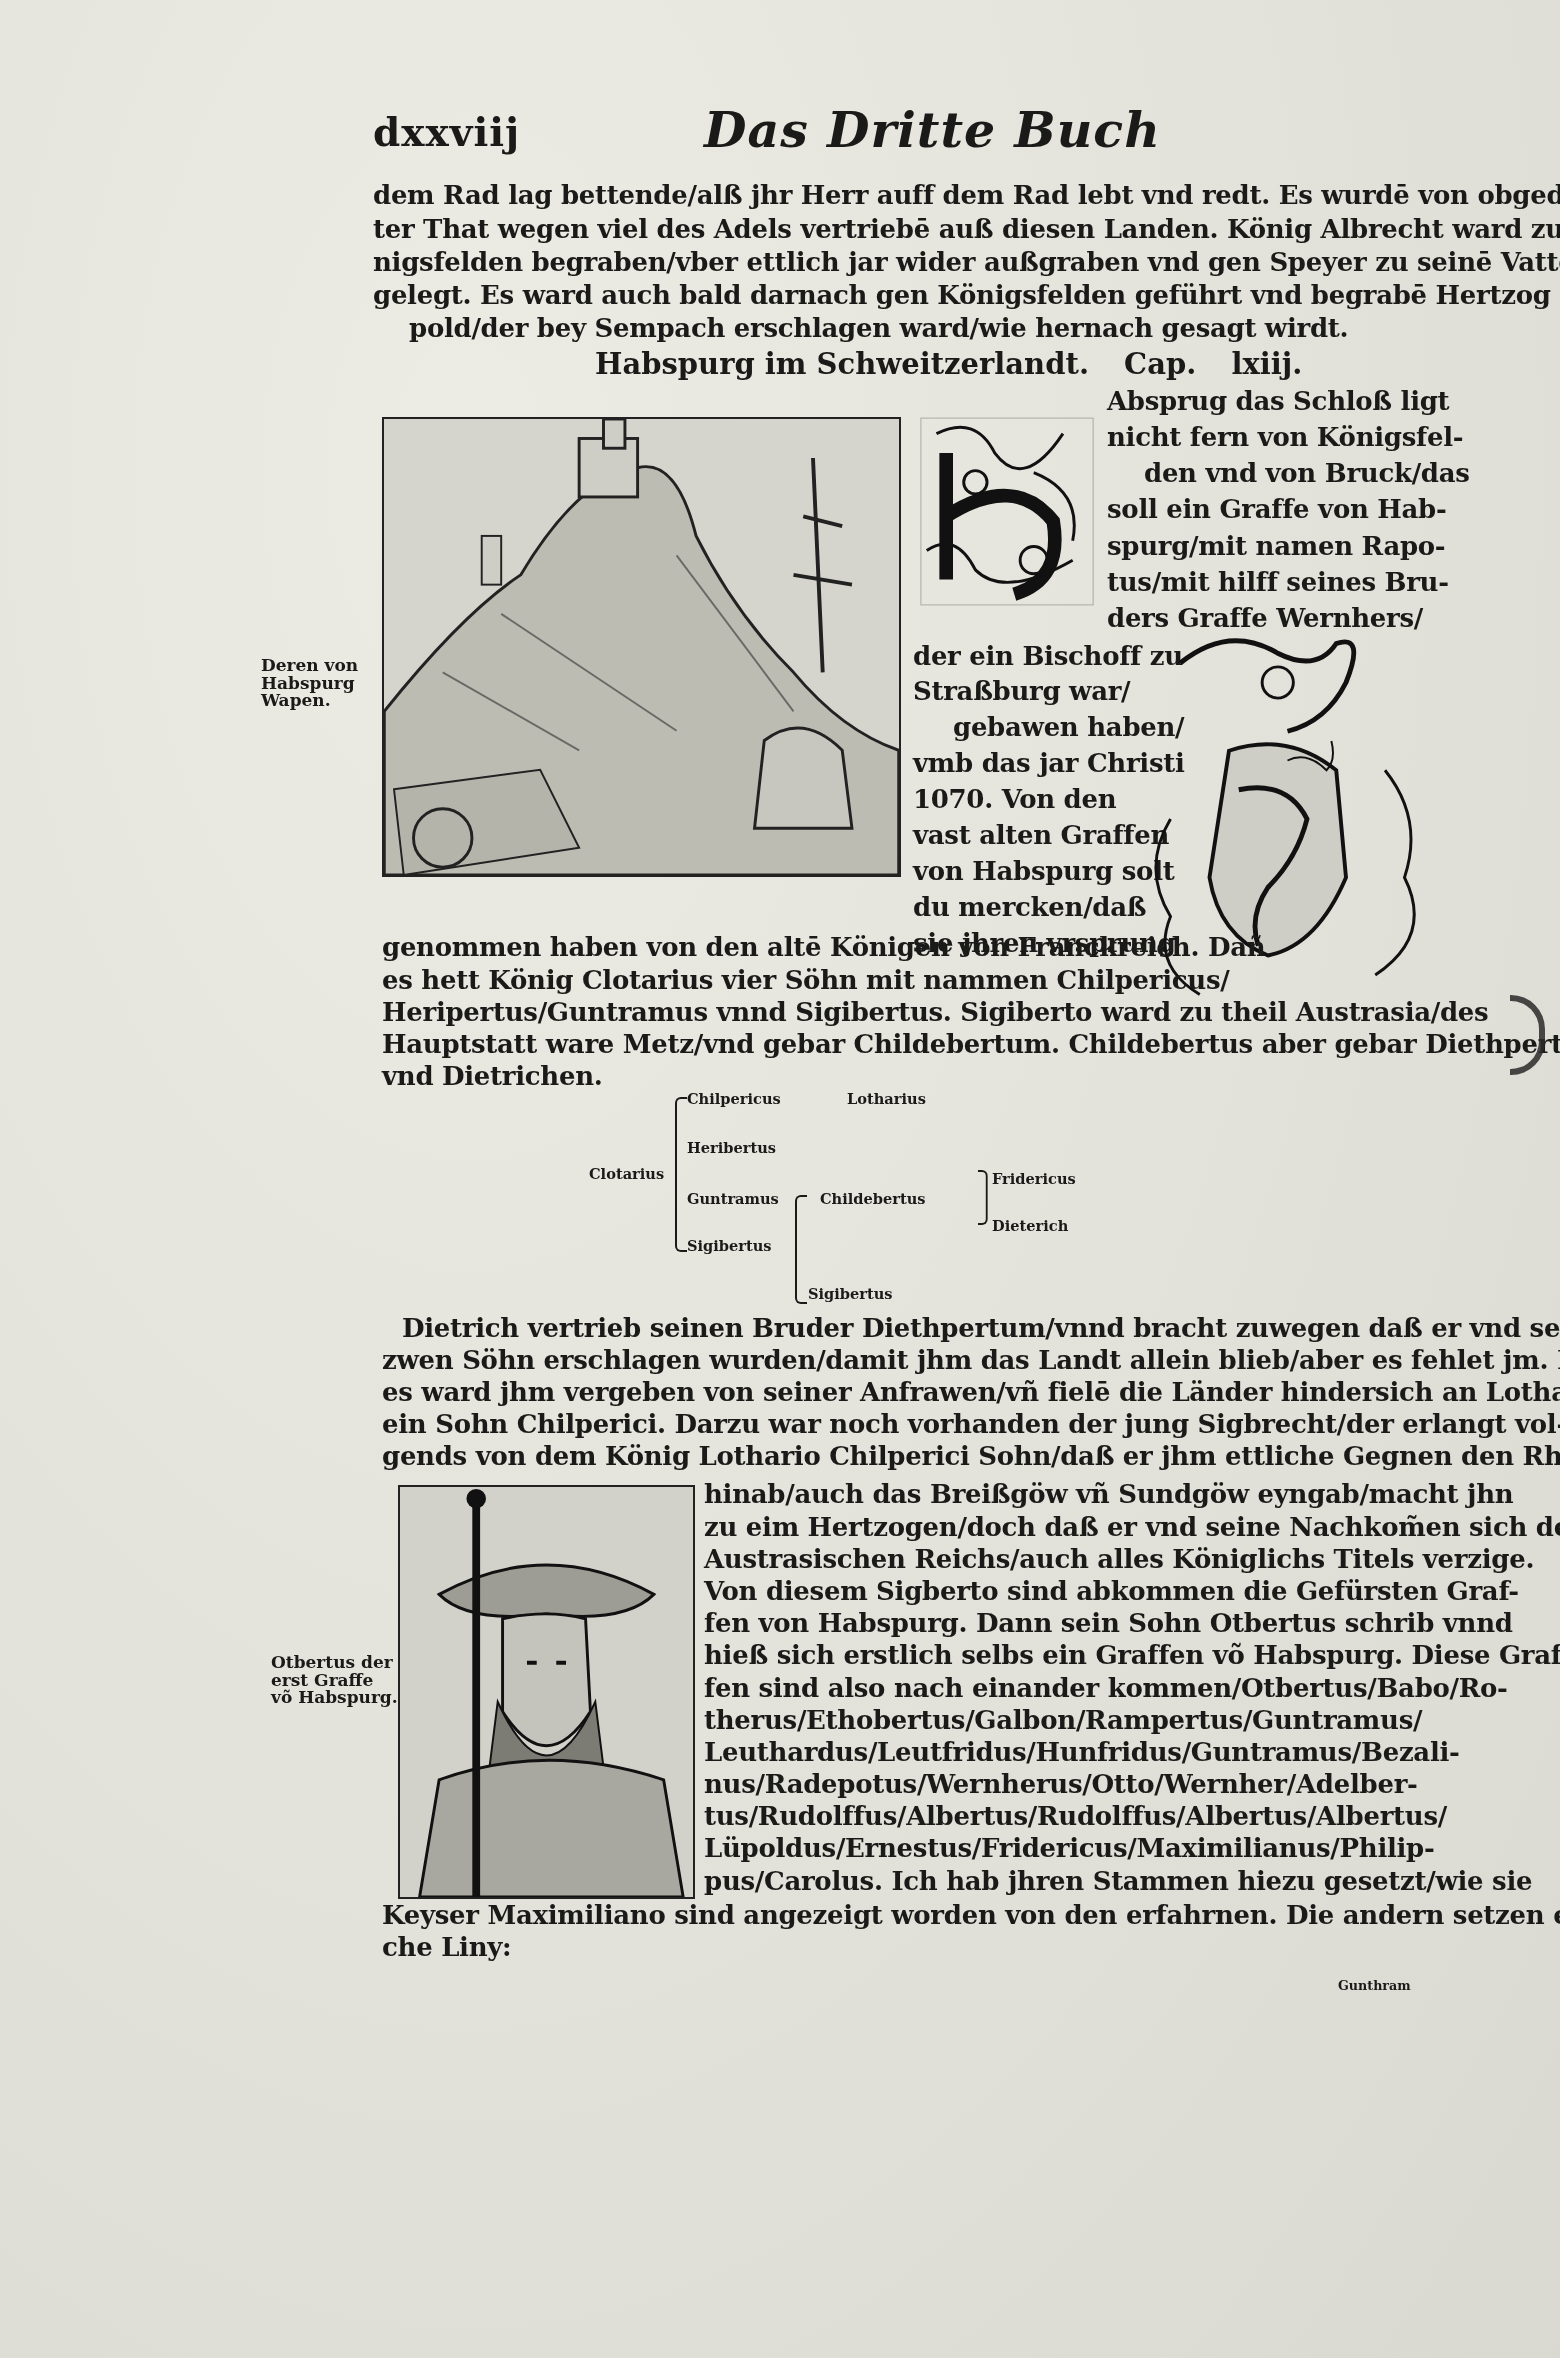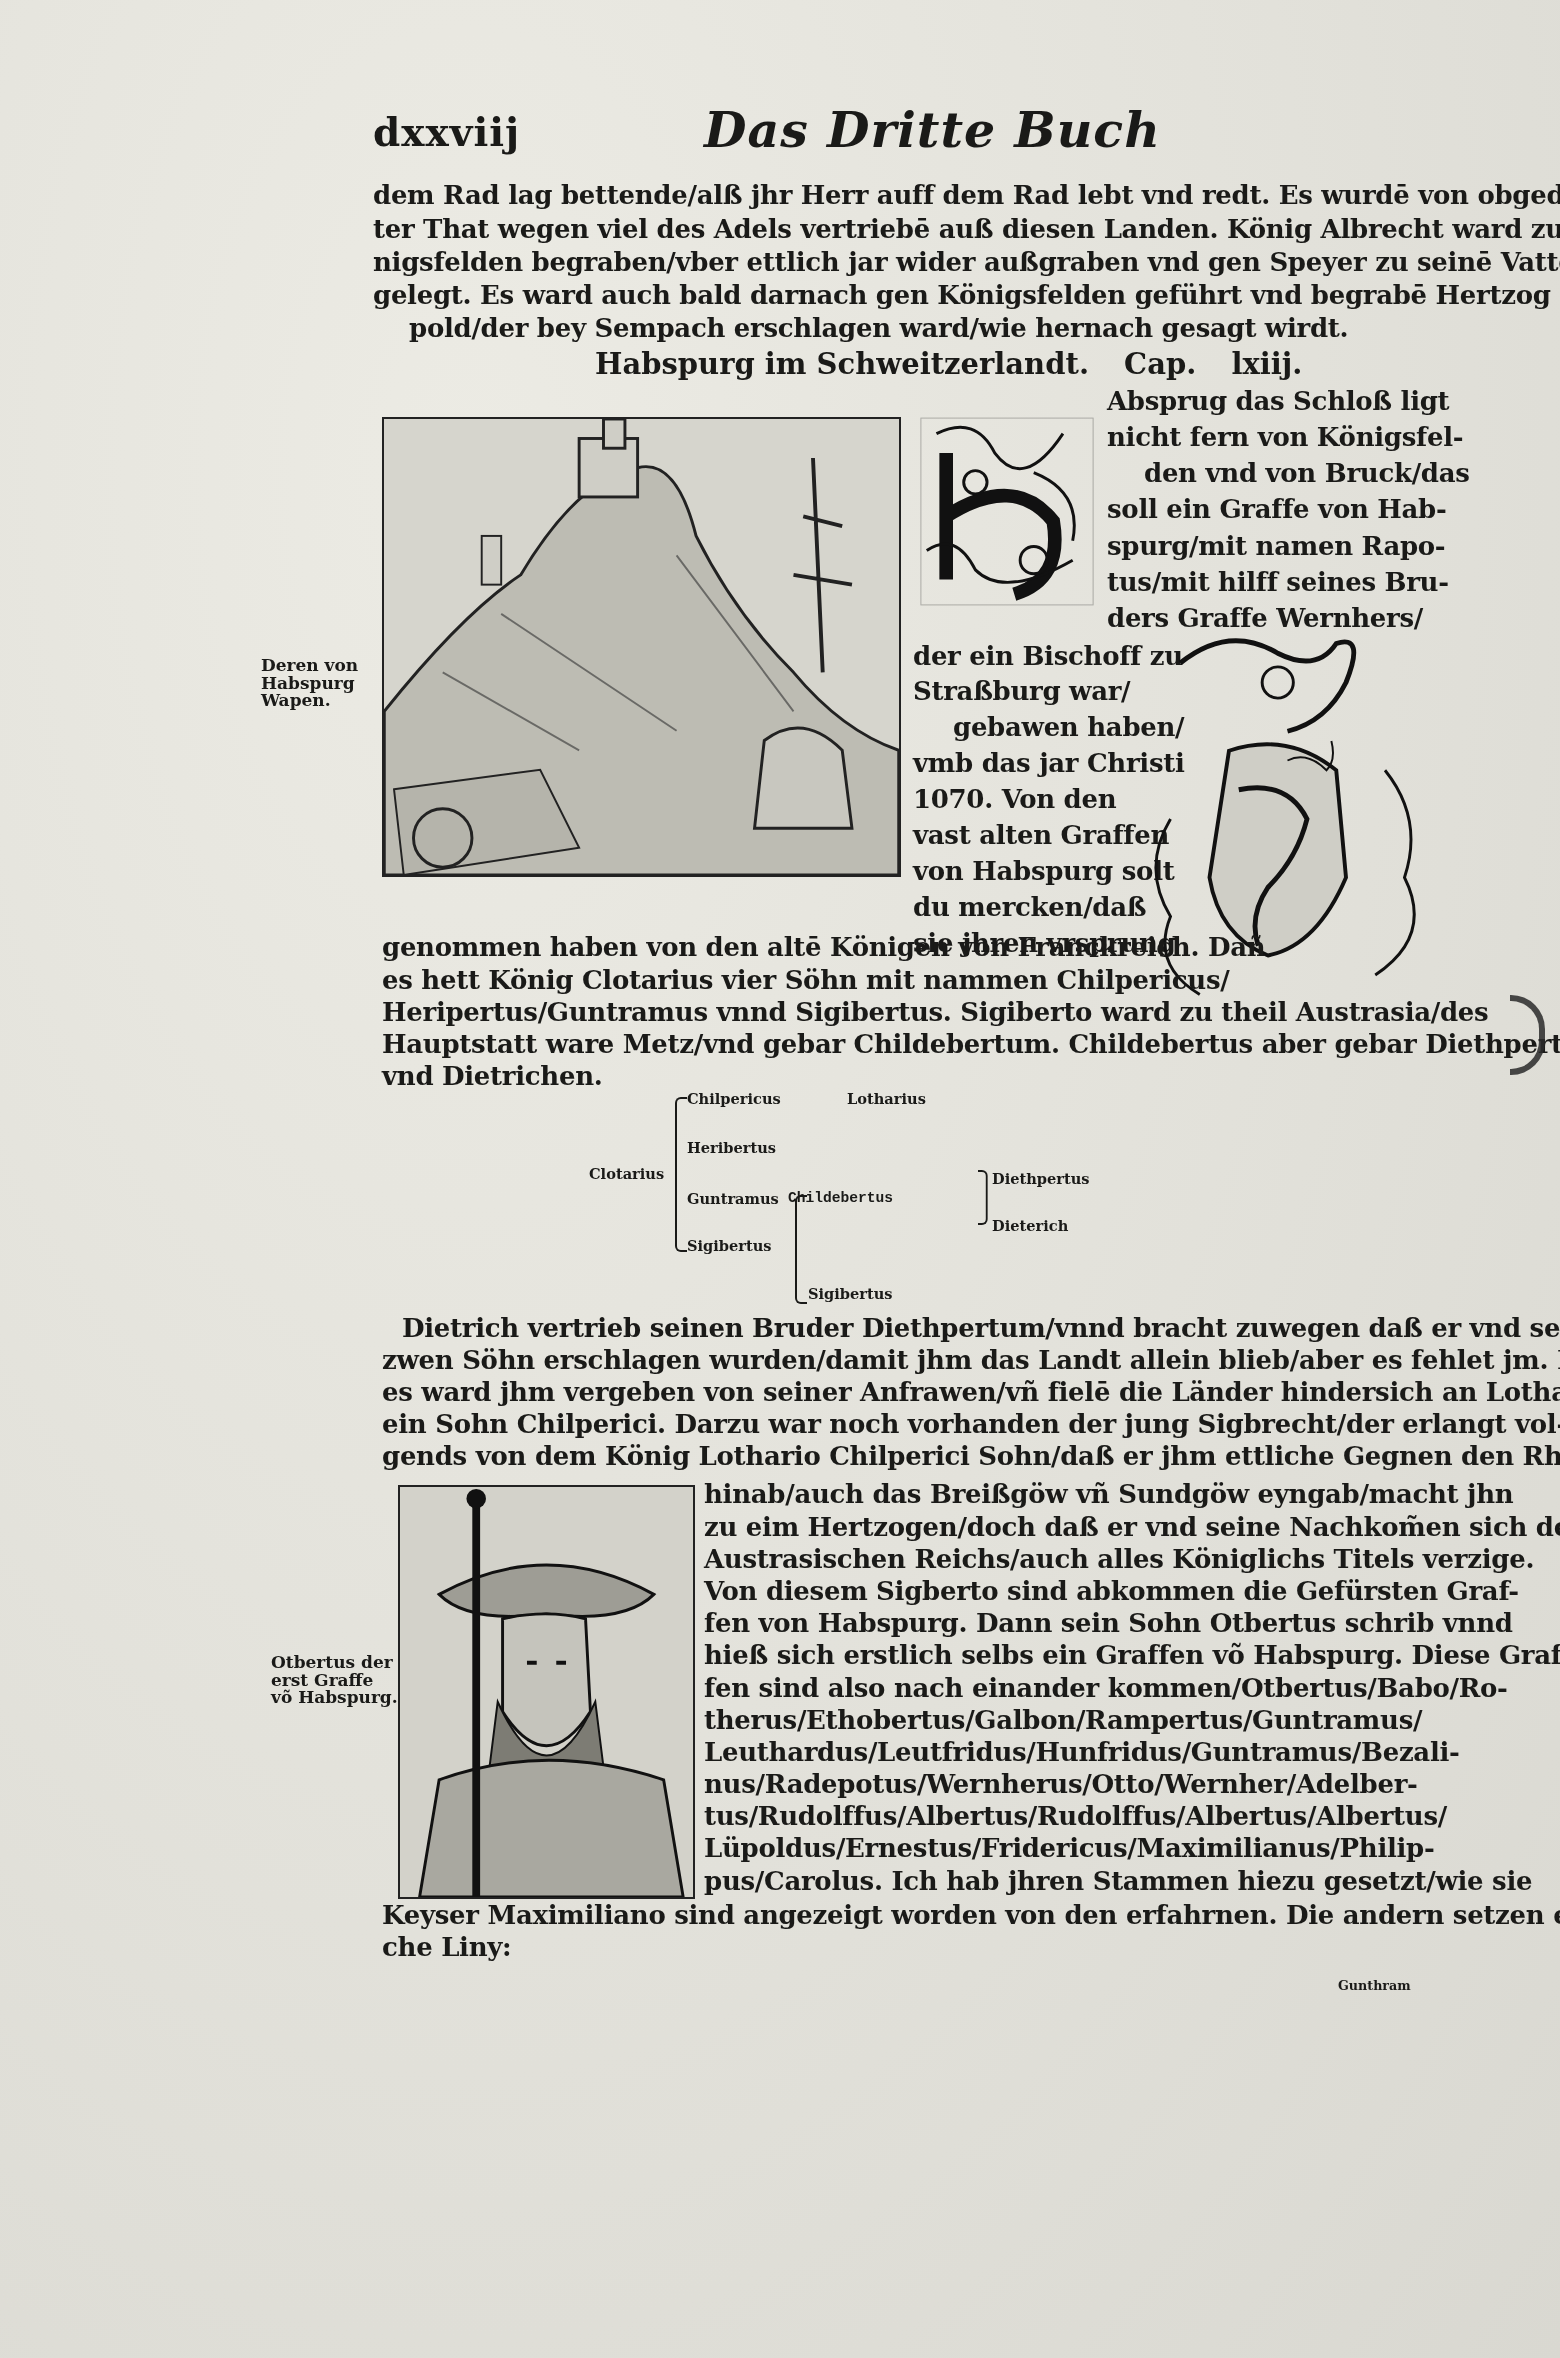--- a/index.html
+++ b/index.html
@@ -118,24 +118,24 @@
 
 <div>
   <div class="tree-label" style="left:589px;top:1165px;">Clotarius</div>
   <div class="brace" style="left:675px;top:1097px;width:9.8px;height:151px;"></div>
   <div class="tree-label" style="left:687px;top:1090px;">Chilpericus</div>
   <div class="tree-label" style="left:847px;top:1090px;">Lotharius</div>
   <div class="tree-label" style="left:687px;top:1139px;">Heribertus</div>
   <div class="tree-label" style="left:687px;top:1190px;">Guntramus</div>
   <div class="tree-label" style="left:687px;top:1237px;">Sigibertus</div>
   <div class="brace" style="left:795px;top:1195px;width:9.8px;height:105px;"></div>
-  <div class="tree-label" style="left:788px;top:1190px;font-family:Liberation Mono, monospace;">Childebertus</div>
+  <div class="tree-label" style="left:820px;top:1190px;">Childebertus</div>
   <div class="tree-label" style="left:808px;top:1285px;">Sigibertus</div>
   <div class="brace" style="left:978px;top:1170px;width:7.8px;height:51px;transform:scaleX(-1);"></div>
-  <div class="tree-label" style="left:992px;top:1170px;">Diethpertus</div>
+  <div class="tree-label" style="left:992px;top:1170px;">Fridericus</div>
   <div class="tree-label" style="left:992px;top:1217px;">Dieterich</div>
 </div>
 
 <div>
   <div class="line" style="left:402px;top:1312px;">Dietrich vertrieb seinen Bruder Diethpertum/vnnd bracht zuwegen daß er vnd seine</div>
   <div class="line" style="left:382px;top:1344px;">zwen Söhn erschlagen wurden/damit jhm das Landt allein blieb/aber es fehlet jm. Dañ</div>
   <div class="line" style="left:382px;top:1376px;">es ward jhm vergeben von seiner Anfrawen/vñ fielē die Länder hindersich an Lotharium</div>
   <div class="line" style="left:382px;top:1408px;">ein Sohn Chilperici. Darzu war noch vorhanden der jung Sigbrecht/der erlangt vol-</div>
   <div class="line" style="left:382px;top:1440px;">gends von dem König Lothario Chilperici Sohn/daß er jhm ettliche Gegnen den Rhein</div>
 </div>

